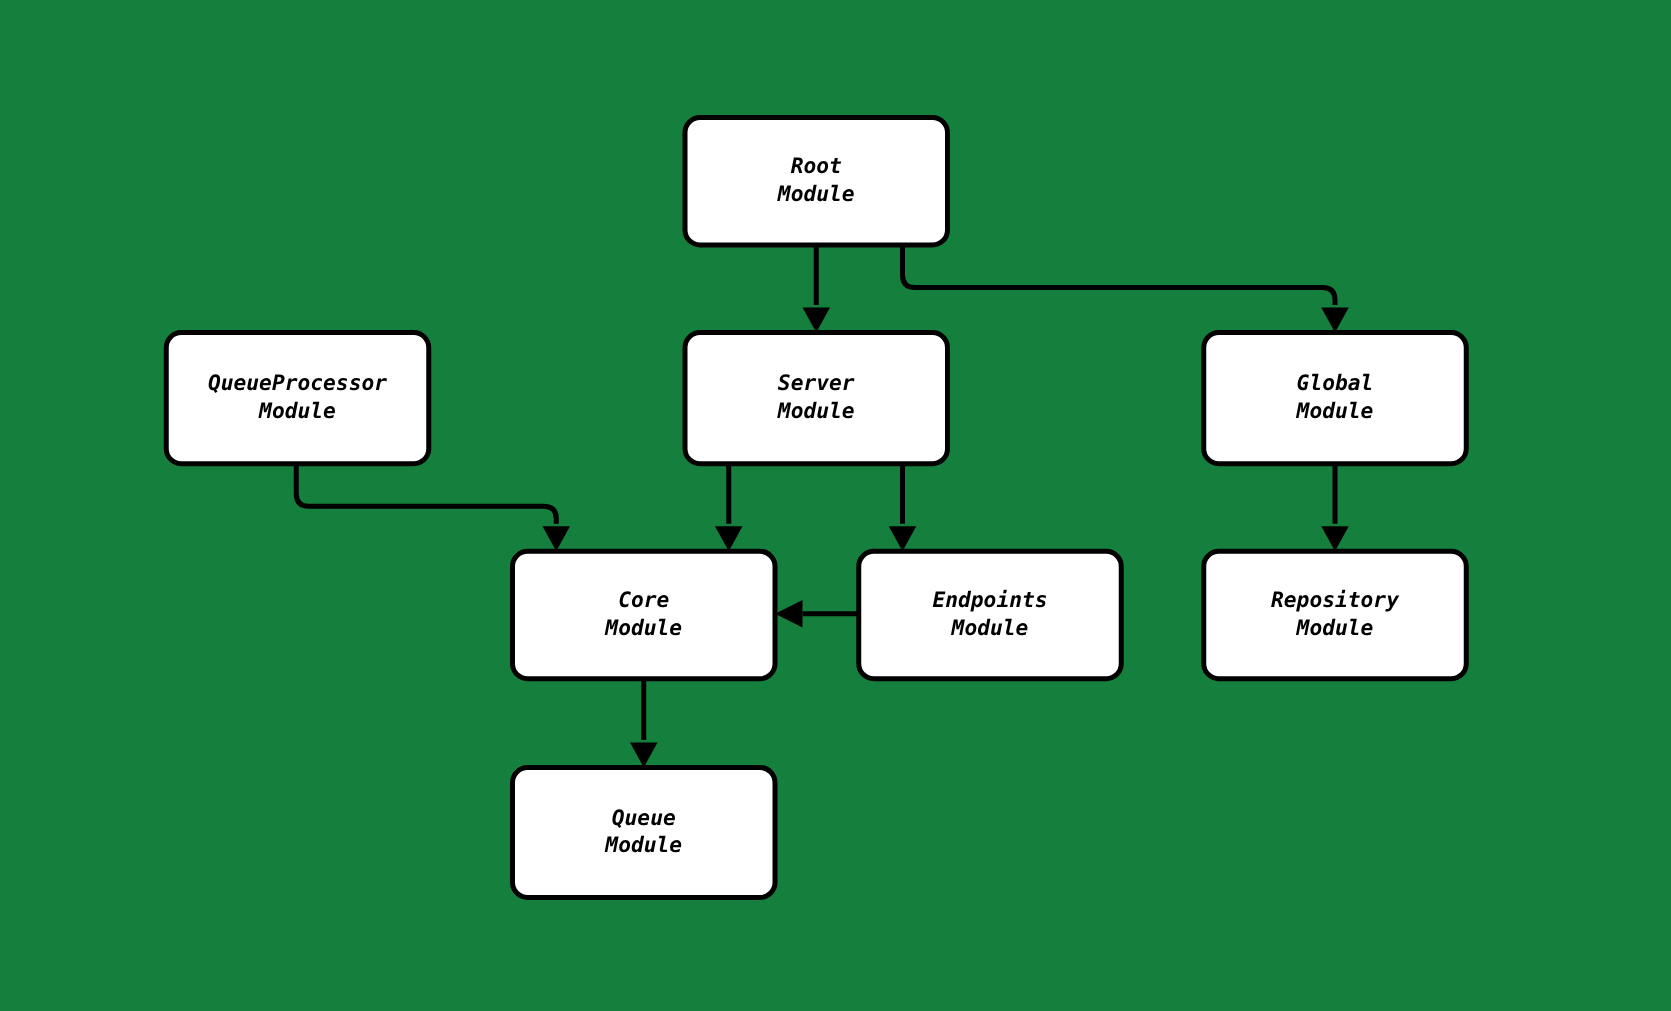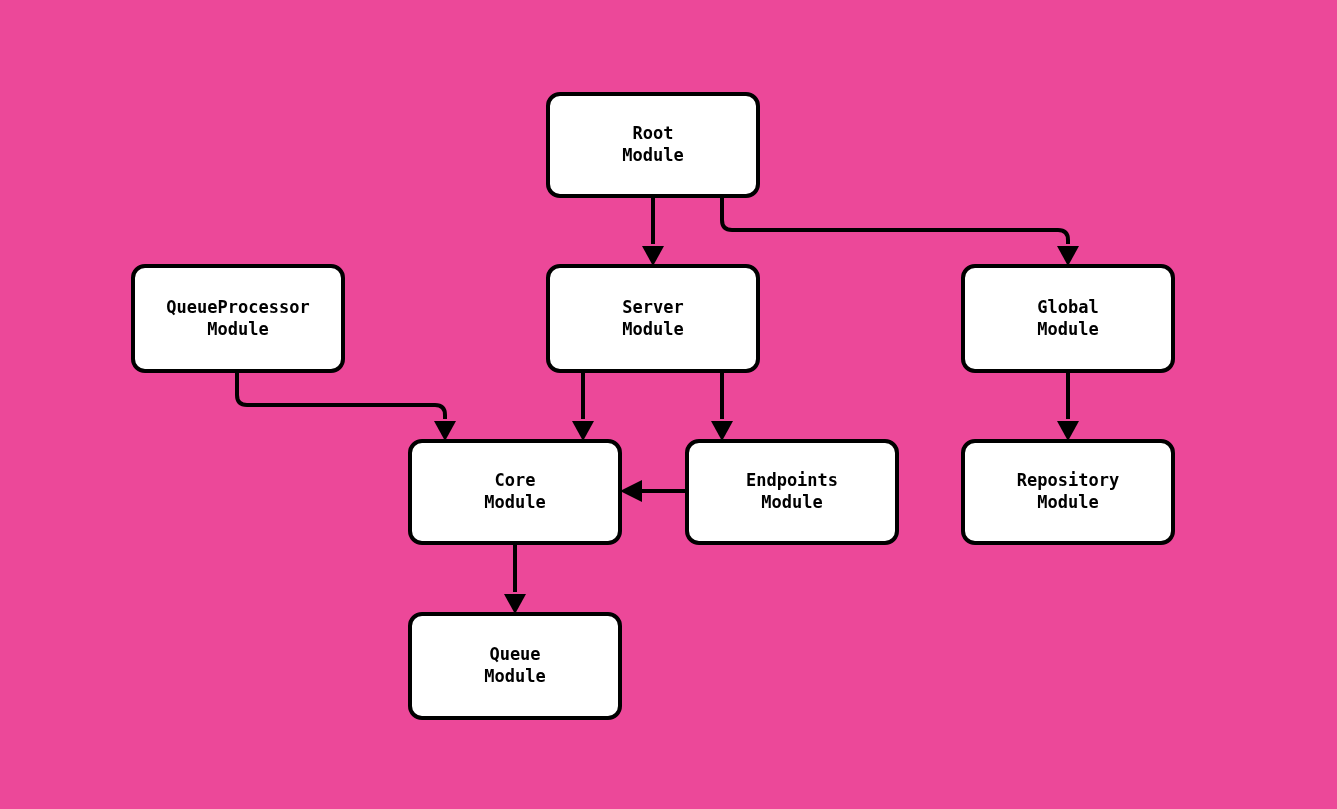--- a/index.html
+++ b/index.html
@@ -10,21 +10,22 @@
   body {
     width: 1337px;
     height: 809px;
     font-family: "DejaVu Sans Mono", "Liberation Mono", monospace;
     overflow: hidden;
   }
   #diagram-root {
     position: relative;
     width: 1337px;
     height: 809px;
-    background: #ec4899;
+    background: #15803d;
+    font-style: italic;
   }
   svg#diagram-canvas {
     display: block;
     width: 1337px;
     height: 809px;
   }
   .node-box {
     fill: #ffffff;
     stroke: #000000;
     stroke-width: 4;

